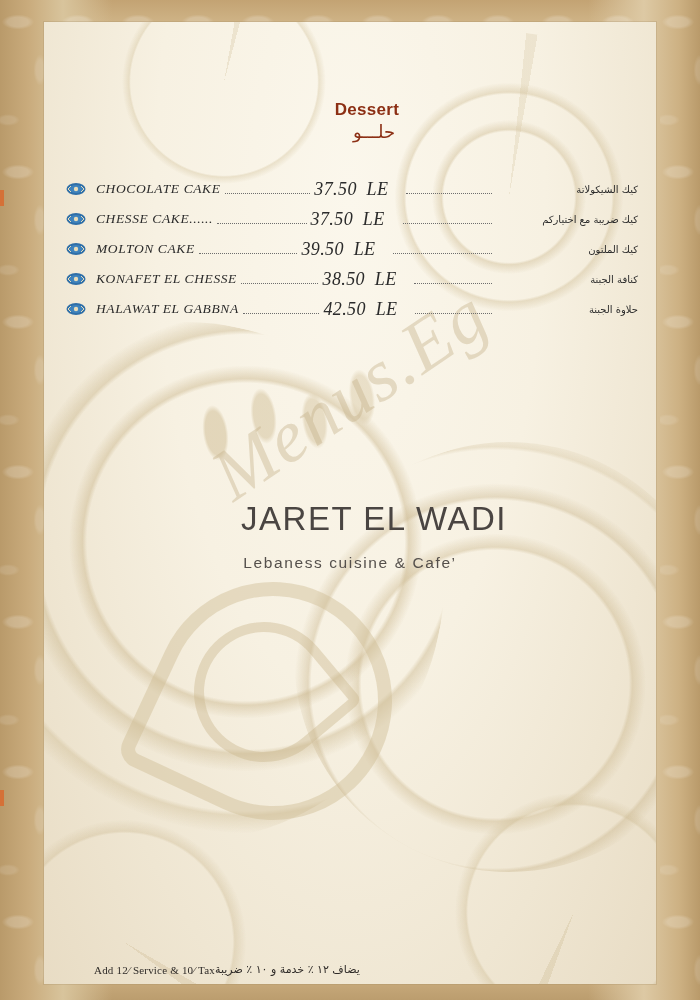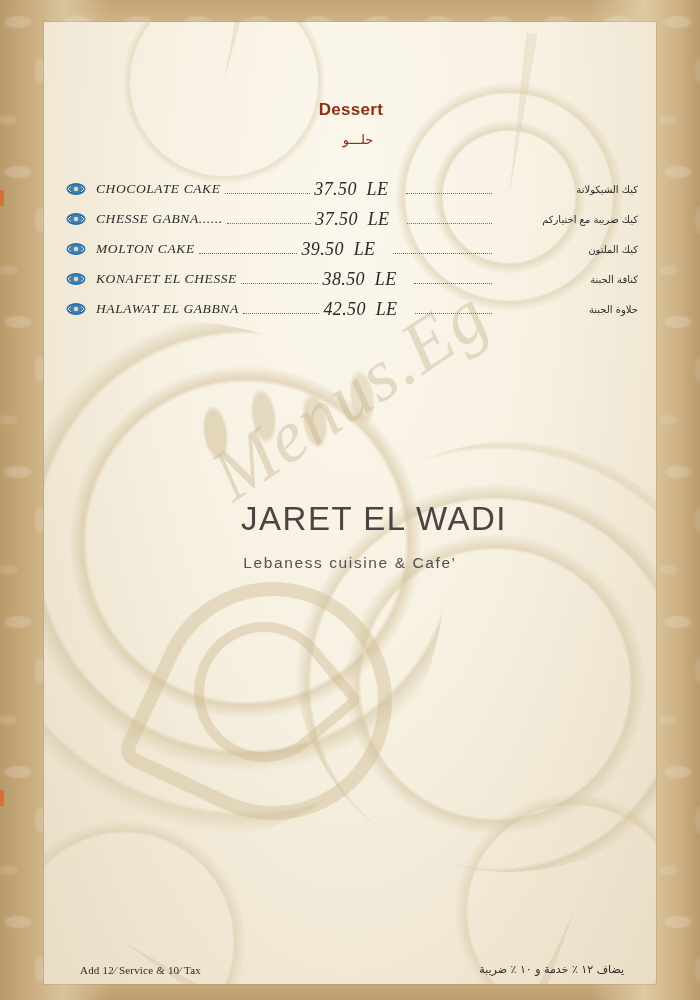--- a/index.html
+++ b/index.html
@@ -156,37 +156,37 @@
   }
 
   
   .content {
     position: absolute;
     inset: 0;
   }
 
   .section-head {
     position: absolute;
-    left: 0; top: 78px;
+    left: 16px; top: 78px;
     width: 612px;
     text-align: center;
   }
   .section-head .en {
     font-family: "Liberation Sans", sans-serif;
     font-weight: bold;
     font-size: 17px;
     color: #8c2f14;
     letter-spacing: 0.3px;
     margin-left: 2px;
   }
   .section-head .ar {
     font-family: "DejaVu Sans", sans-serif;
-    font-size: 13px;
+    font-size: 18px;
     color: #8c2f14;
-    margin-top: 12px;
+    margin-top: 1px;
     letter-spacing: 1px;
     padding-left: 16px;
   }
 
   .menu-list {
     position: absolute;
     left: 22px;
     top: 152px;
     width: 572px;
   }
@@ -268,28 +268,27 @@
     margin-top: 16px;
     font-family: "Liberation Sans", sans-serif;
     font-size: 15.5px;
     letter-spacing: 1.6px;
     color: #55504c;
   }
 
   
   .footer {
     position: absolute;
-    left: 2px;
+    left: 16px;
     bottom: 8px;
     width: 612px;
     padding: 0 34px;
     box-sizing: border-box;
     display: flex;
     align-items: flex-end;
-    justify-content: space-between;
   }
   .footer .en {
     font-family: "Liberation Serif", serif;
     font-size: 11px;
     color: #2f2b28;
     letter-spacing: 0.2px;
   }
   .footer .ar {
     font-family: "DejaVu Sans", sans-serif;
     font-size: 11px;
@@ -359,21 +358,21 @@
 
         <div class="row">
           <span class="bullet">
             <svg width="20" height="14" viewBox="0 0 20 14">
               <ellipse cx="10" cy="7" rx="9.5" ry="6" fill="#2f6fa8"></ellipse>
               <ellipse cx="10" cy="7" rx="7" ry="4" fill="#3f83bd"></ellipse>
               <circle cx="10" cy="7" r="2.2" fill="#e9dcb8"></circle>
               <path d="M2 7 L5 4 M2 7 L5 10 M18 7 L15 4 M18 7 L15 10" stroke="#e9dcb8" stroke-width="1"></path>
             </svg>
           </span>
-          <span class="en-name">CHESSE GABNA......</span>
+          <span class="en-name">CHESSE CAKE......</span>
           <span class="dots-left"></span>
           <span class="price">37.50&nbsp; LE</span>
           <span class="dots-right"></span>
           <span class="ar-name">كيك ضريبة مع اختياركم</span>
         </div>
 
         <div class="row">
           <span class="bullet">
             <svg width="20" height="14" viewBox="0 0 20 14">
               <ellipse cx="10" cy="7" rx="9.5" ry="6" fill="#2f6fa8"></ellipse>

